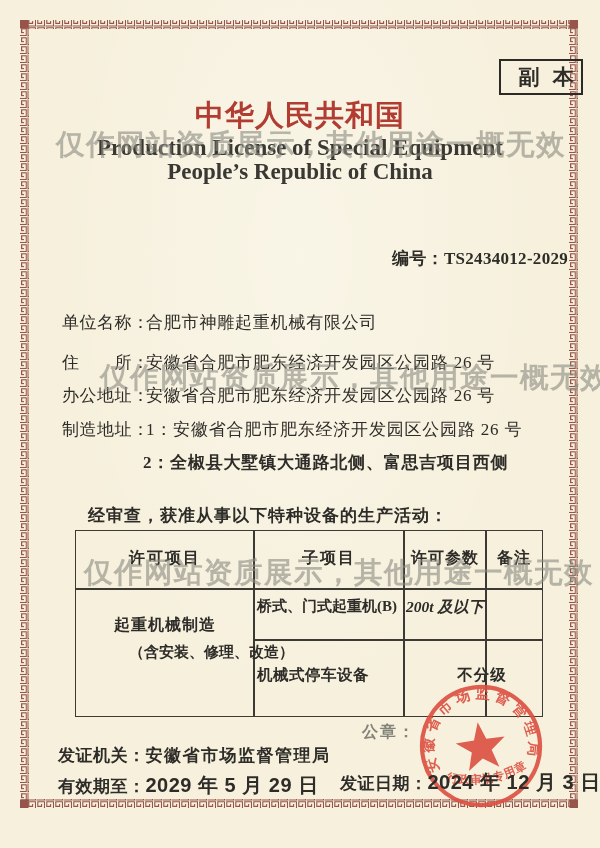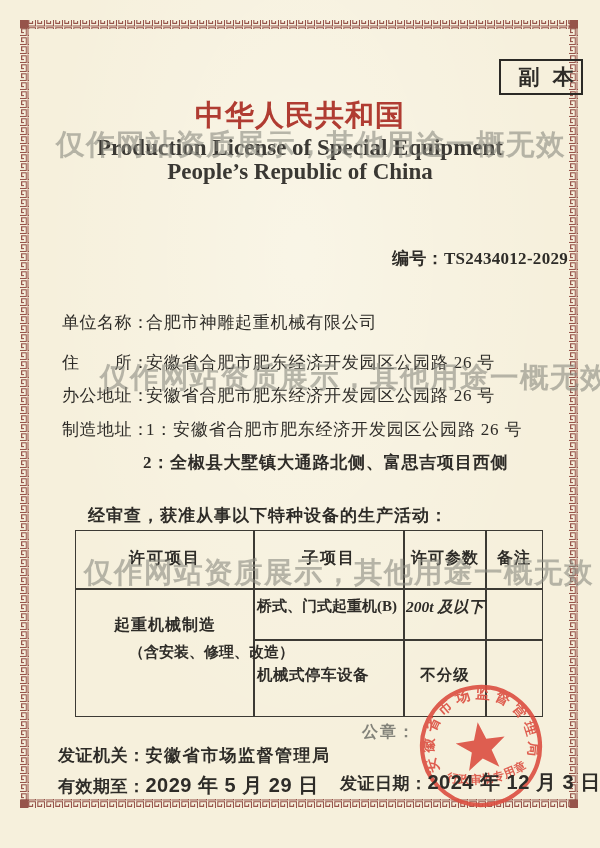--- a/index.html
+++ b/index.html
@@ -58,21 +58,21 @@
   .tcell{position:absolute;font-size:16px;font-weight:600;white-space:nowrap;}
   .th1{left:0;width:178px;top:17px;text-align:center;letter-spacing:2px;}
   .th2{left:178px;width:150px;top:17px;text-align:center;letter-spacing:2px;}
   .th3{left:328px;width:82px;top:17px;text-align:center;letter-spacing:1px;}
   .th4{left:410px;width:56px;top:17px;text-align:center;letter-spacing:1px;}
   .proj1{left:0;width:178px;top:84px;text-align:center;letter-spacing:1px;}
   .proj2{left:0;width:178px;top:112px;text-align:right;font-size:15px;margin-left:40px;}
   .r1sub{left:181px;top:66px;font-size:15px;}
   .r1param{left:328px;width:82px;top:66px;text-align:left;padding-left:2px;font-size:15.5px;font-style:italic;}
   .r2sub{left:181px;top:134px;font-size:15.5px;letter-spacing:0.5px;}
-  .r2param{left:328px;width:82px;top:134px;text-align:center;font-size:15.5px;letter-spacing:1px;}
+  .r2param{left:328px;width:82px;top:134px;text-align:center;font-size:15.5px;letter-spacing:1px;padding-left:37px;}
 
   .seal-label{left:362px;top:722px;z-index:3;font-size:16px;color:#83837a;letter-spacing:2px;font-weight:600;}
   .footer-row{z-index:6;font-size:17px;font-weight:600;white-space:nowrap;}
   .fr-issuer{left:58px;top:744px;}
   .fr-valid{left:58px;top:772px;}
   .fr-issue{left:340px;top:769px;}
   .date-val{font-family:"Liberation Sans","DejaVu Sans",sans-serif;font-size:20px;font-weight:600;letter-spacing:0.5px;margin-top:27px;}
   .issuer-val{letter-spacing:1.5px;}
   .flabel2{letter-spacing:0.5px;}
 

